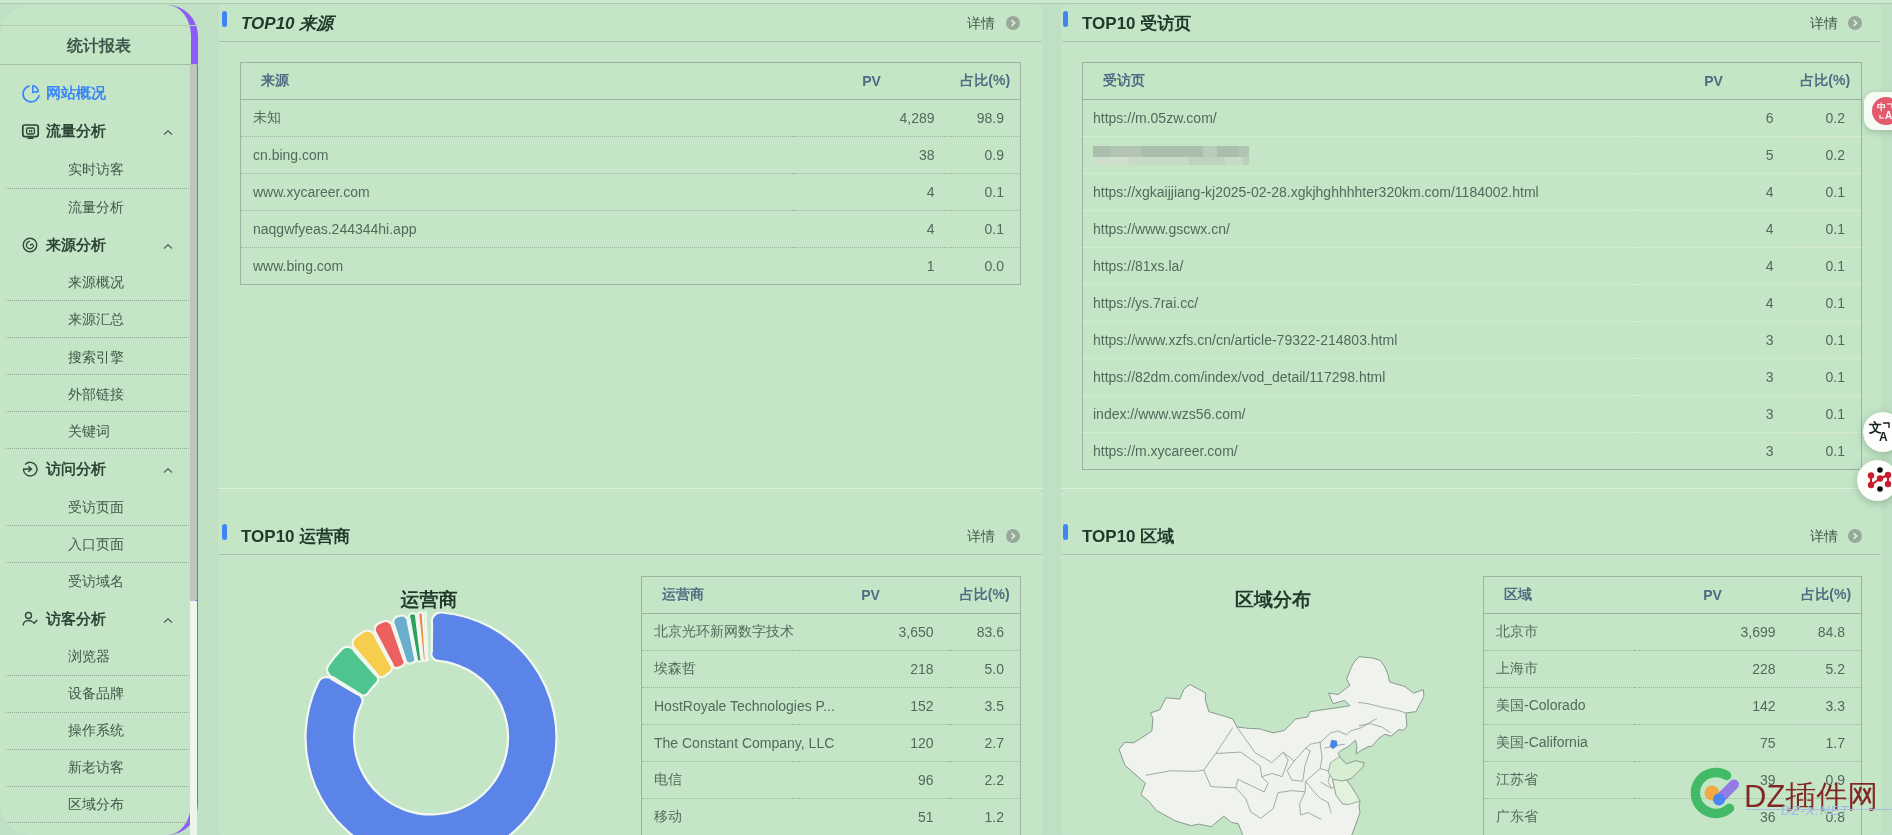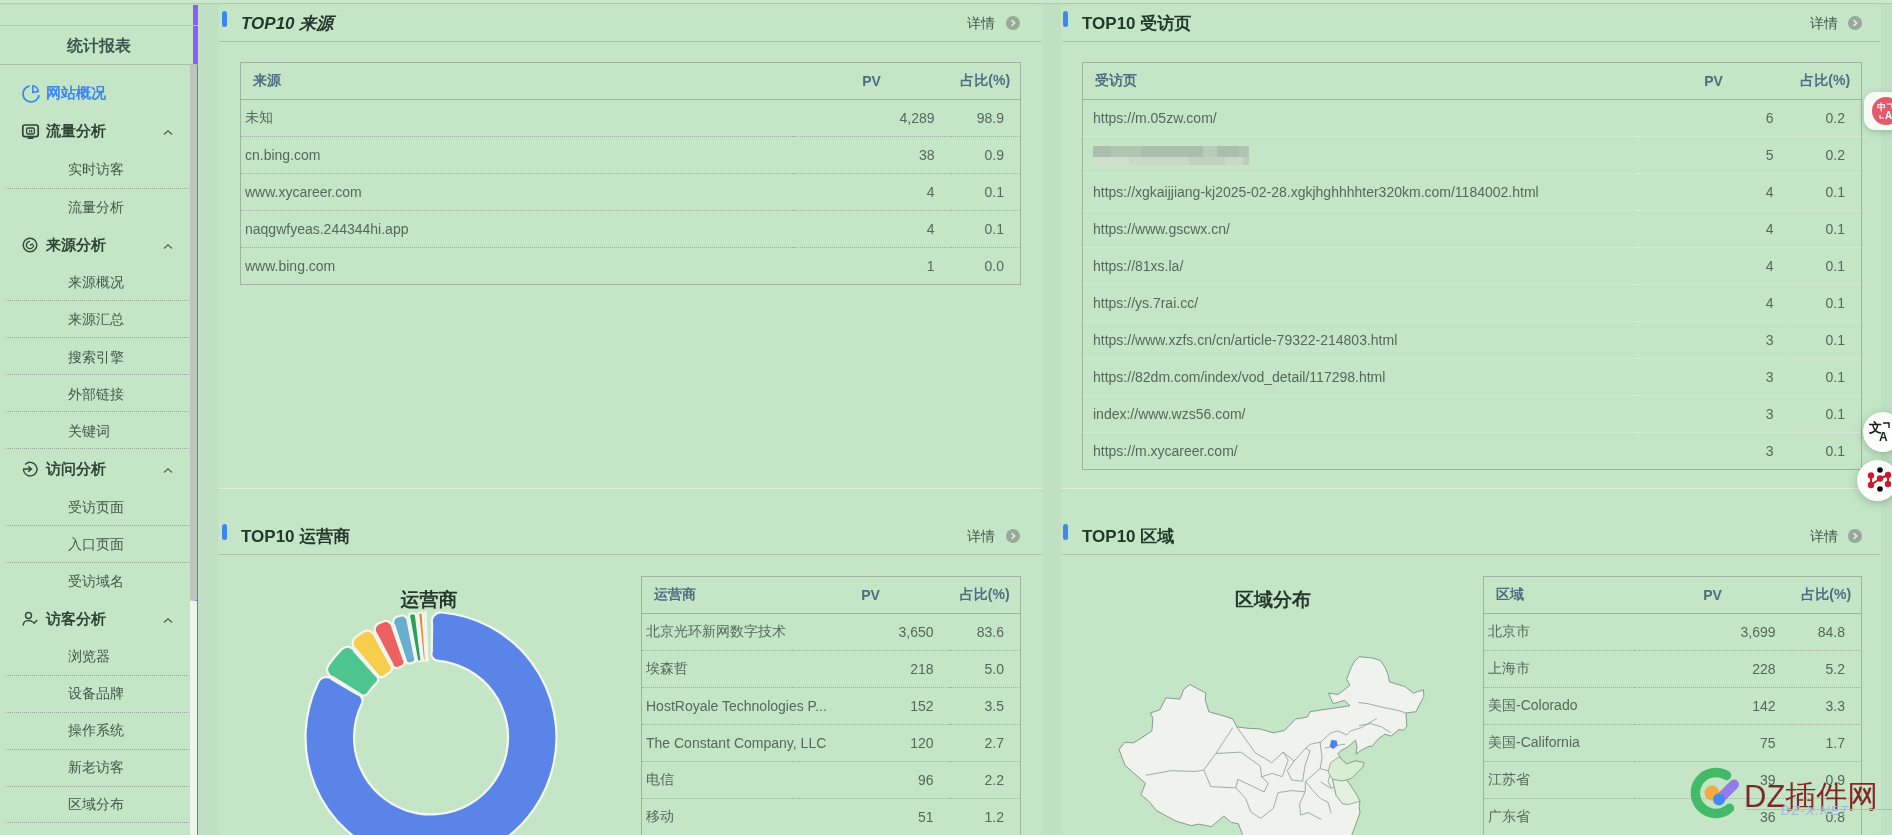--- a/index.html
+++ b/index.html
@@ -1,42 +1,42 @@
 <!DOCTYPE html>
 <html><head>
 <meta charset="utf-8">
 <style>
 * { margin:0; padding:0; box-sizing:border-box; }
 html,body { width:1892px; height:835px; overflow:hidden; background:#bfe0c2; font-family:"Liberation Sans", sans-serif; }
 .abs { position:absolute; }
 #page { position:relative; width:1892px; height:835px; }
 #topstrip { left:0; top:0; width:1892px; height:4px; background:#cae9cc; border-bottom:1px solid #aecbaf; }
-#sidebar { left:0; top:5px; width:198px; height:830px; background:#c4e6c7; border-right:5px solid #8b5cf6; }
+#sidebar { left:0; top:5px; width:198px; height:830px; background:#c4e6c7; border-right:7px solid #8b5cf6;border-radius:31px; }
 #sbline1 { left:0; top:20px; width:198px; height:0; border-top:1px solid #b4ceb4; }
 #sbtitle { left:0; top:21px; width:198px; height:39px; line-height:39px; text-align:center; font-size:16px; font-weight:bold; color:#3c574b; border-bottom:1px solid #a6bda8; }
 .mi { position:absolute; height:26px; line-height:26px; font-size:15px; font-weight:bold; color:#2e4435; }
 .ms { position:absolute; left:68px; height:26px; line-height:26px; font-size:14px; color:#41584a; }
 .mdot { position:absolute; left:6px; width:183px; height:0; border-top:1px dotted #94a895; }
 .chev { position:absolute; left:162px; width:12px; height:12px; }
 .micon { position:absolute; left:21px; width:18px; height:18px; }
 #sbtrack { left:190px; top:596px; width:7px; height:234px; background:#eef5ec; }
 #sbthumb { left:190px; top:59px; width:7px; height:537px; background:#bdc5bd; border-radius:3px; }
 .panel { position:absolute; background:#c4e6c7; border-radius:6px; }
 .pbar { position:absolute; width:5px; height:16px; border-radius:2.5px; background:#3e86f4; }
 .ptitle { position:absolute; font-size:17px; font-weight:bold; color:#22382b; white-space:nowrap; }
 .detail { position:absolute; font-size:14px; color:#42594a; }
 .dcirc { position:absolute; width:14px; height:14px; border-radius:50%; background:#98a899; }
 .dcirc svg { position:absolute; left:0; top:0; }
 .hline { position:absolute; height:0; border-top:1px solid #abc1ad; }
 table { border-collapse:collapse; table-layout:fixed; }
 .tbl { position:absolute; border:1px solid #9db29f; }
 .tbl th { font-size:14px; font-weight:bold; color:#4e6d83; height:37px; text-align:center; border-bottom:1px solid #9db29f; }
-.tbl th:first-child { text-align:left; padding-left:12px; }
+.tbl th:first-child { text-align:left; padding-left:20px; }
 .tbl td { font-size:14px; color:#54695b; height:37px; text-align:right; padding-right:16px; white-space:nowrap; overflow:hidden; }
-.tbl td:first-child { text-align:left; padding-left:4px; padding-right:0; }
+.tbl td:first-child { text-align:left; padding-left:12px; padding-right:0; }
 .tbl2 td:first-child { padding-left:10px; }
 .tbl tr + tr td { border-top:1px dotted #9fb2a0; }
 .tbl2 tr + tr td { border-top:1px dotted #dff0dd; }
 .t3 td:first-child, .t4 td:first-child { overflow:visible; }
 .ctitle { position:absolute; font-size:19px; font-weight:bold; color:#23392c; white-space:nowrap; }
 </style>
 </head>
 <body>
 <div id="page">
 <div id="topstrip" class="abs"></div>

